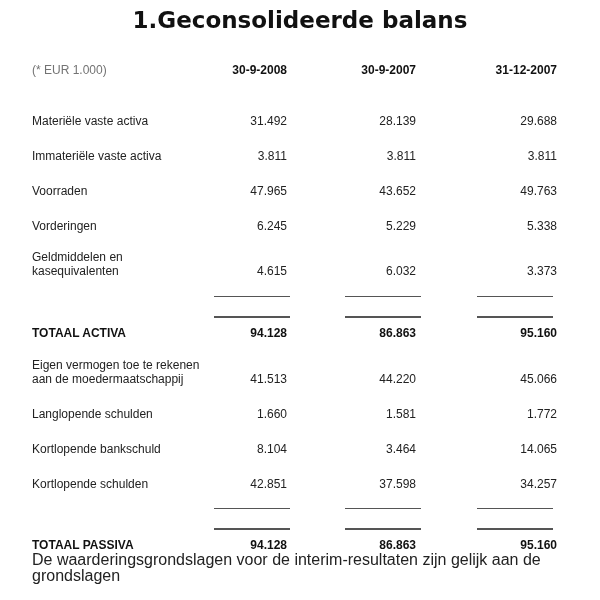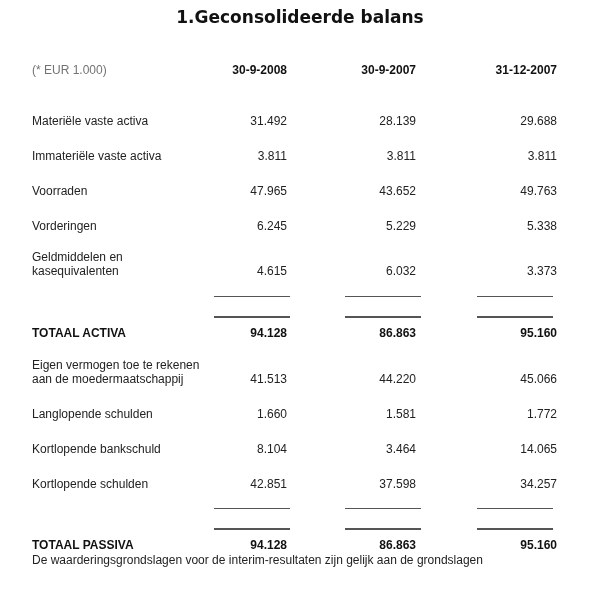--- a/index.html
+++ b/index.html
@@ -2,39 +2,39 @@
 <html><head>
   <meta charset="utf-8">
   <style>
     html, body { margin: 0; padding: 0; background: #ffffff; }
     body {
       width: 600px; height: 600px; position: relative; overflow: hidden;
       font-family: "Liberation Sans", sans-serif; color: #222;
     }
     .title {
       position: absolute; left: 0; top: 7px; width: 600px; text-align: center;
-      font-family: "DejaVu Sans", sans-serif; font-weight: bold; font-size: 17px; color: #111;
+      font-family: "DejaVu Sans", sans-serif; font-weight: bold; font-size: 23px; color: #111;
     }
     .row { position: absolute; left: 0; width: 600px; font-size: 12px; }
     .label { position: absolute; left: 32px; line-height: 14px; }
     .val { position: absolute; width: 80px; text-align: right; line-height: 14px; }
     .c1 { left: 207px; }
     .c2 { left: 336px; }
     .c3 { left: 477px; }
     .hdr { font-weight: bold; color: #111; }
     .unit { color: #737373; }
     .bold { font-weight: bold; color: #111; margin-top: 24px; }
     .rule-top { position: absolute; height: 0; border-top: 1px solid #555; }
     .rule-bot { position: absolute; height: 0; border-top: 2px solid #555; }
     .r1 { left: 214px; width: 76px; }
     .r2 { left: 345px; width: 76px; }
     .r3 { left: 477px; width: 76px; }
     .footnote {
       position: absolute; left: 32px; top: 552px; width: 520px;
-      font-size: 12px; line-height: 16px; color: #222;
+      font-size: 16px; line-height: 16px; color: #222;
     }
   </style>
 </head>
 <body>
 
 <div class="title">1.Geconsolideerde balans</div>
 
 <div class="row" style="top:63px;">
   <span class="label unit">(* EUR 1.000)</span>
   <span class="val c1 hdr">30-9-2008</span>

